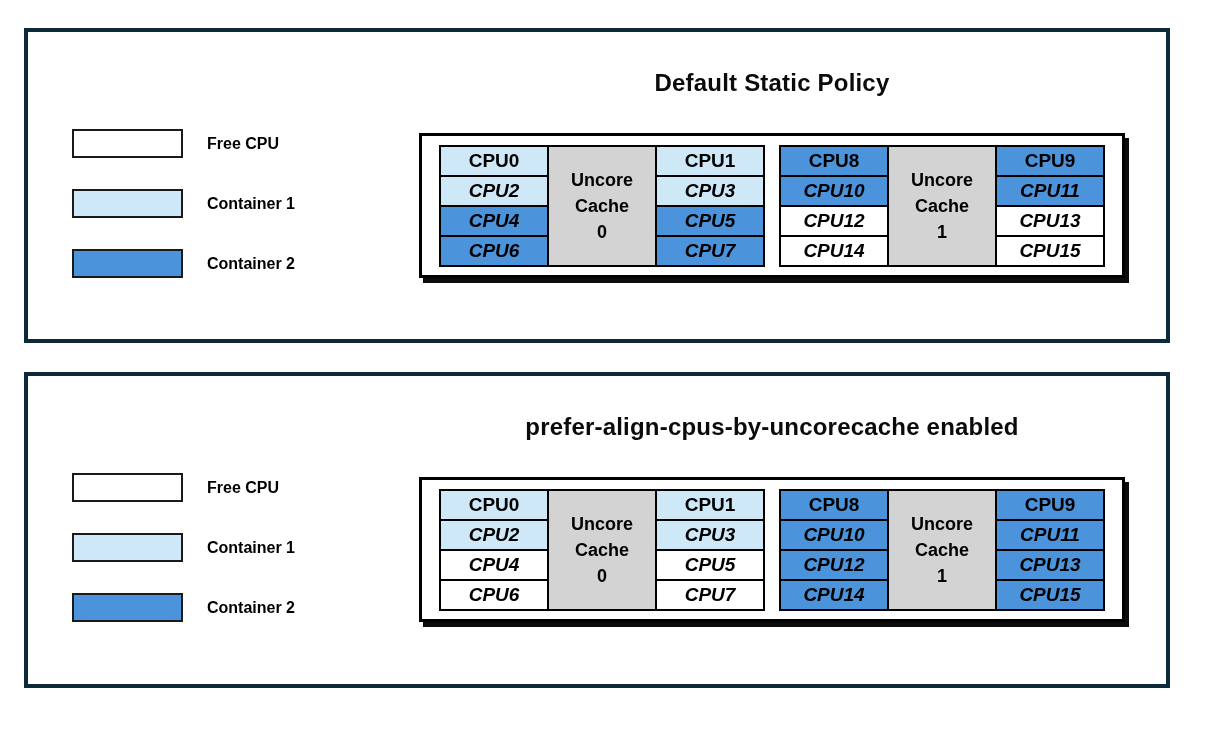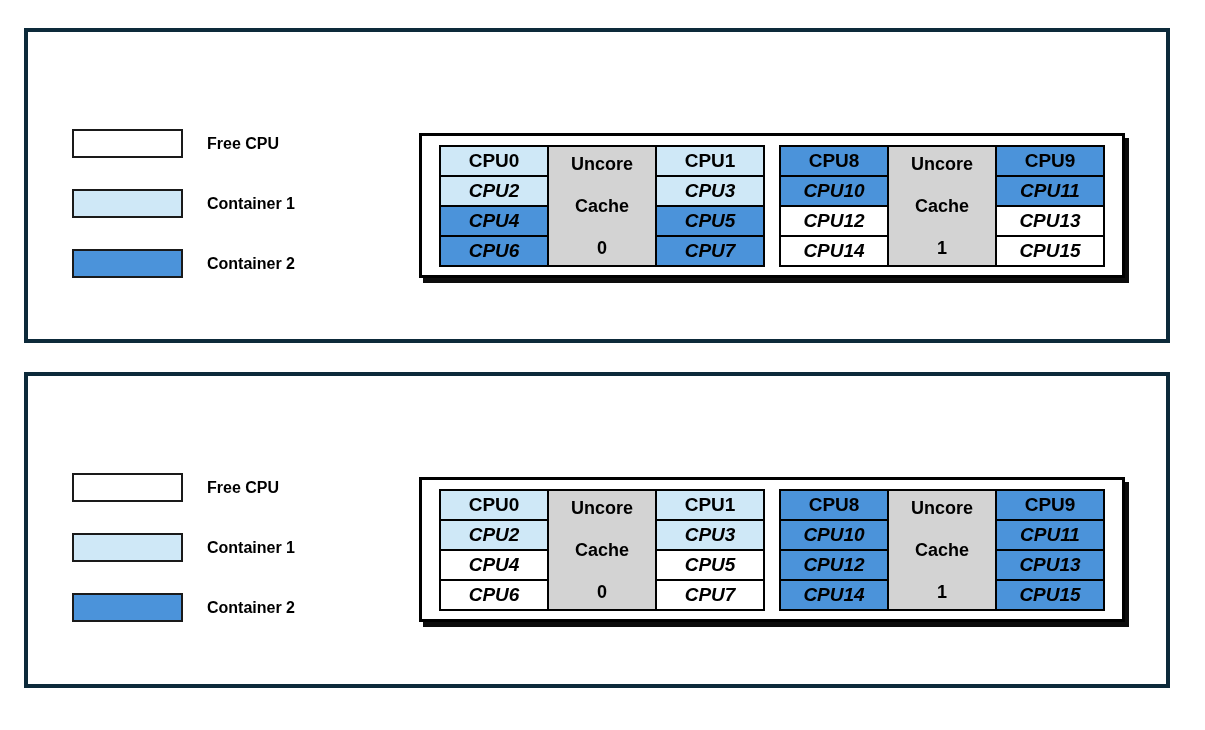--- a/index.html
+++ b/index.html
@@ -102,27 +102,27 @@
     display: flex;
     flex-direction: column;
     align-items: center;
     justify-content: center;
     font-size: 18px;
     font-weight: bold;
     line-height: 26px;
     color: #000;
     position: relative;
     z-index: 1;
-    gap: 16px;
   }
 </style>
 </head>
 <body>
 
 <div class="panel panel-1">
+  <div class="panel-title">Default Static Policy</div>
 
   <div class="legend">
     <div class="legend-row">
       <span class="swatch" style="background-color: rgb(255, 255, 255);"></span>
       <span class="legend-label">Free CPU</span>
     </div>
     <div class="legend-row">
       <span class="swatch" style="background-color: rgb(207, 232, 247);"></span>
       <span class="legend-label">Container 1</span>
     </div>
@@ -170,20 +170,21 @@
         <div class="cell" style="background-color: rgb(75, 147, 218);">CPU9</div>
         <div class="cell" style="background-color: rgb(75, 147, 218);">CPU11</div>
         <div class="cell" style="background-color: rgb(255, 255, 255);">CPU13</div>
         <div class="cell" style="background-color: rgb(255, 255, 255);">CPU15</div>
       </div>
     </div>
   </div>
 </div>
 
 <div class="panel panel-2">
+  <div class="panel-title">prefer-align-cpus-by-uncorecache enabled</div>
 
   <div class="legend">
     <div class="legend-row">
       <span class="swatch" style="background-color: rgb(255, 255, 255);"></span>
       <span class="legend-label">Free CPU</span>
     </div>
     <div class="legend-row">
       <span class="swatch" style="background-color: rgb(207, 232, 247);"></span>
       <span class="legend-label">Container 1</span>
     </div>

